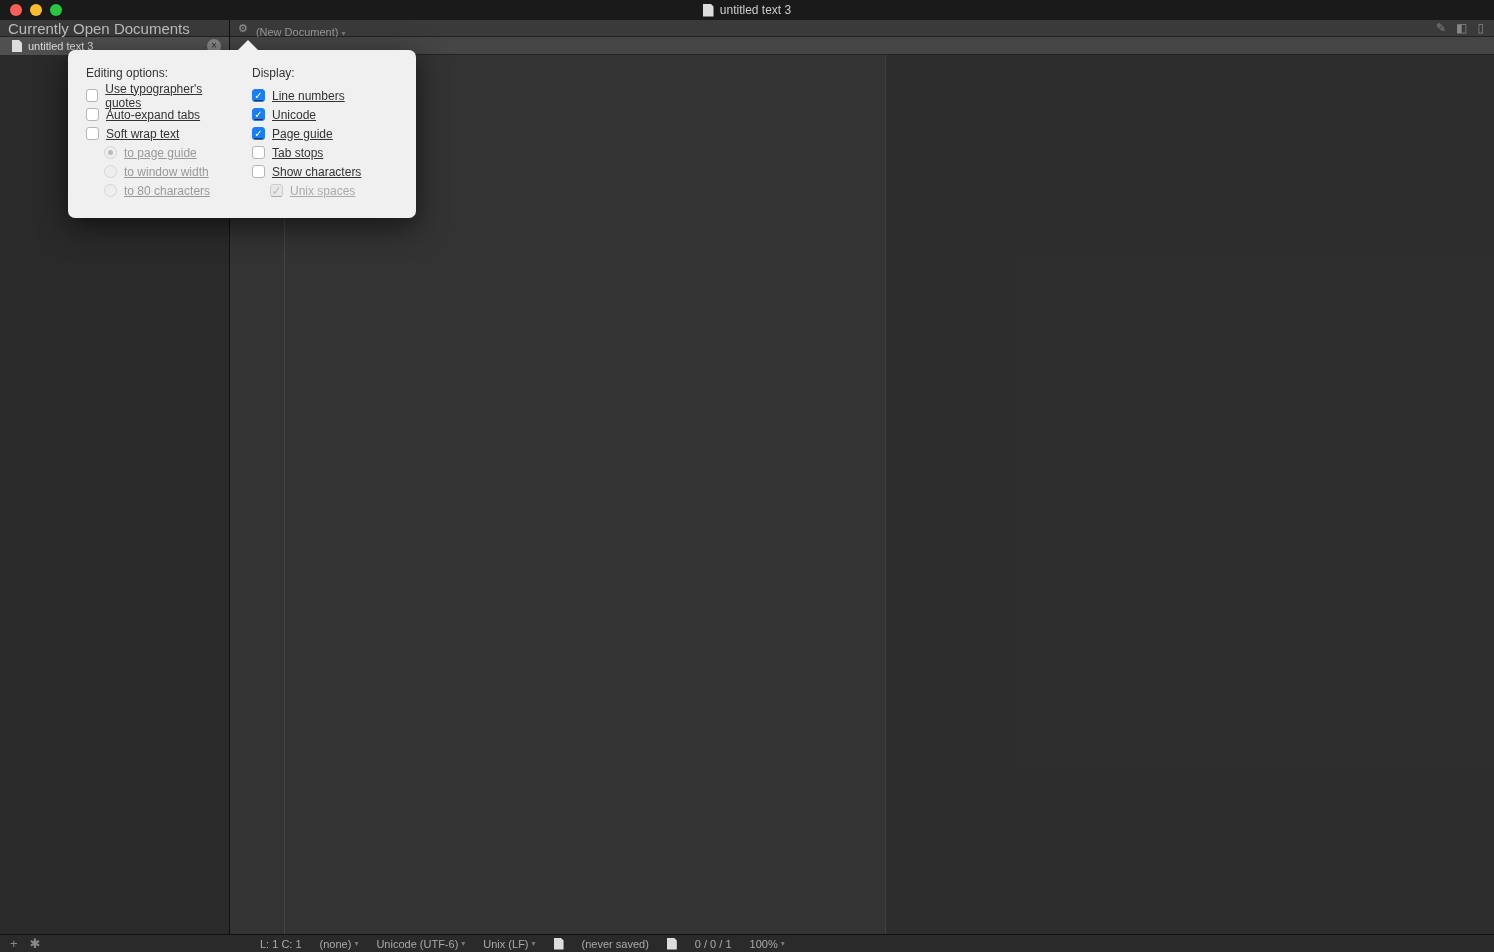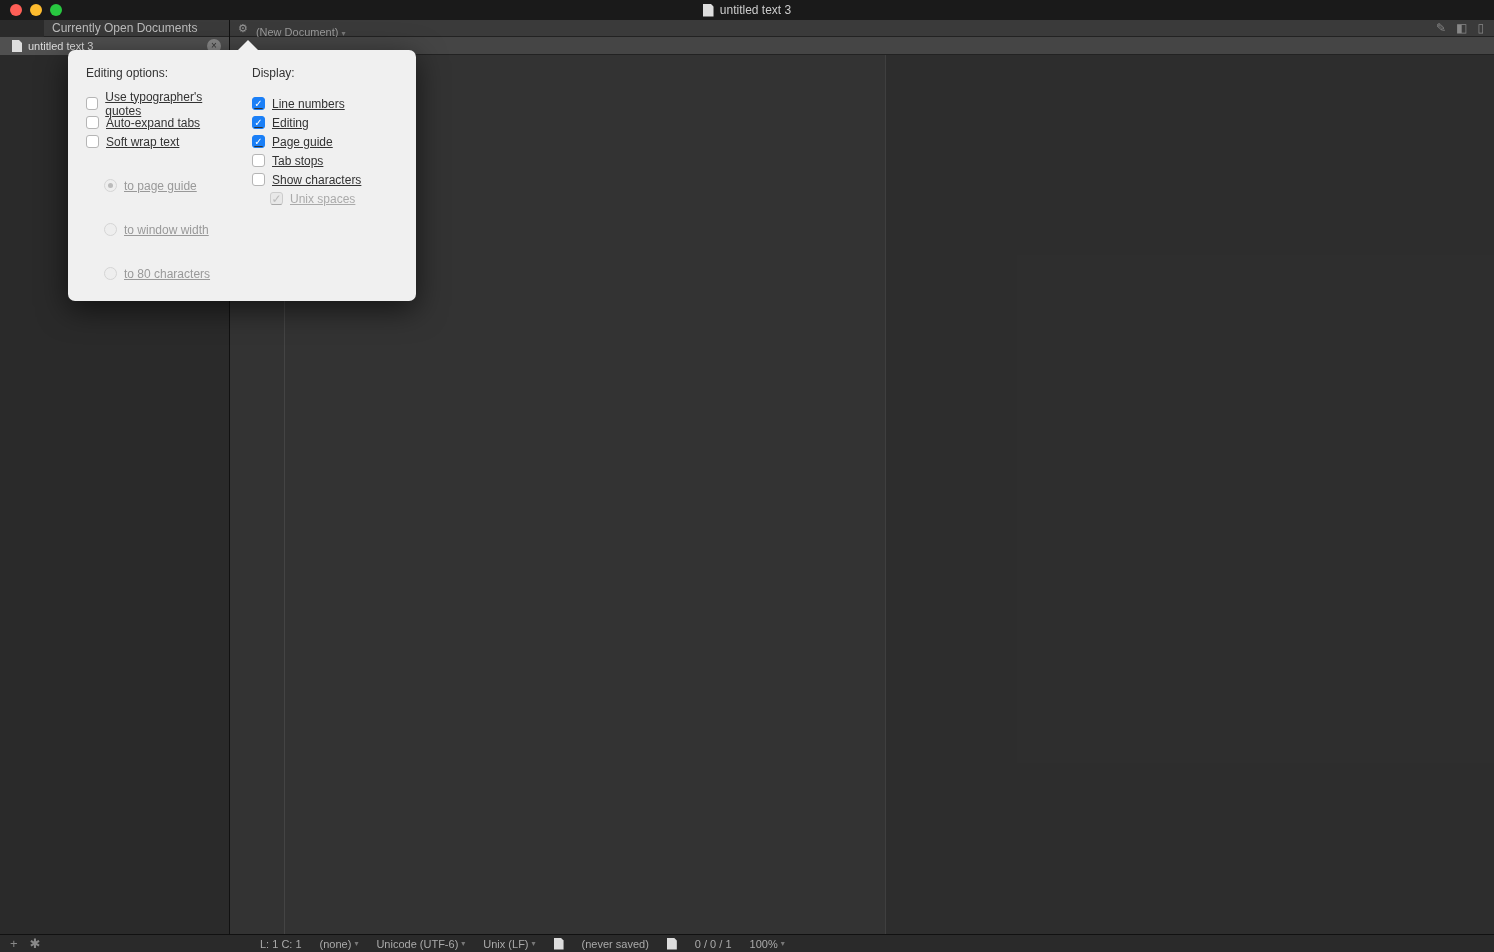--- a/index.html
+++ b/index.html
@@ -9,21 +9,21 @@
   .traffic-lights { display:flex; gap:8px; padding-left:10px; }
   .tl { width:12px; height:12px; border-radius:50%; }
   .tl.red{background:#ff5f57;} .tl.yellow{background:#febc2e;} .tl.green{background:#28c840;}
   .title-center { position:absolute; left:50%; transform:translateX(-50%); display:flex; align-items:center; gap:6px; color:#ccc; font-size:12px;}
   .doc-icon { width:11px; height:13px; background:#ddd; clip-path: polygon(0 0, 70% 0, 100% 25%, 100% 100%, 0 100%); }
   .doc-icon.small { width:10px; height:12px; }
 
   .main { display:flex; height:calc(100% - 20px - 18px); }
   
   .sidebar { width:230px; background:#2a2a2a; border-right:1px solid #111; display:flex; flex-direction:column; }
-  .sidebar-header { height:17px; background:#3a3a3a; color:#bbb; font-size:12px; display:flex; align-items:center; padding-left:8px; border-bottom:1px solid #222;margin-left:44px;}
+  .sidebar-header { height:17px; background:#3a3a3a; color:#bbb; font-size:15px; display:flex; align-items:center; padding-left:8px; border-bottom:1px solid #222;}
   .sidebar-item { height:18px; background:#505050; display:flex; align-items:center; padding-left:12px; gap:6px; color:#ddd; font-size:11px; position:relative;}
   .close-x { position:absolute; right:8px; width:14px; height:14px; background:#888; border-radius:50%; display:flex; align-items:center; justify-content:center; color:#333; font-size:10px; line-height:1;}
   .sidebar-empty{ flex:1; background:#2a2a2a;}
   
   .editor { flex:1; display:flex; flex-direction:column; background:#2e2e2e; }
   .editor-toolbar { height:17px; background:#3a3a3a; display:flex; align-items:center; padding-left:8px; gap:8px; border-bottom:1px solid #222;}
   .gear { color:#999; font-size:11px;}
   .doc-type { color:#999; font-size:11px;margin-top:8px;}
   .toolbar-right { margin-left:auto; display:flex; gap:10px; padding-right:10px; color:#888; font-size:12px;}
   .editor-navbar { height:18px; background:#454545; border-bottom:1px solid #222;}
@@ -40,23 +40,23 @@
   .sb-left span{ color:#888; font-size:13px;}
   .sb-main { flex:1; display:flex; align-items:center; gap:18px; padding-left:30px;}
   .sb-item { display:flex; align-items:center; gap:3px;text-align:right;}
   .dd { font-size:8px; color:#777;}
   
   
   .popover { position:absolute; left:68px; top:50px; width:348px; background:#f0f0f0; border-radius:7px; box-shadow:0 8px 30px rgba(0,0,0,0.6); padding:16px 18px 18px 18px; color:#222;}
   .popover::before { content:""; position:absolute; top:-10px; left:170px; border:10px solid transparent; border-bottom-color:#f0f0f0; border-top:none;}
   .pop-cols { display:flex; gap:20px;}
   .pop-col { flex:1; }
-  .pop-h { font-size:12px; color:#333; margin-bottom:14px;}
+  .pop-h { font-size:12px; color:#333; margin-bottom:6px;}
   .chk-row { display:flex; align-items:center; gap:7px; font-size:12px; color:#333; height:19px;text-decoration:underline;}
-  .chk-row.sub { padding-left:18px; color:#999;margin-top:25px;}
+  .chk-row.sub { padding-left:18px; color:#999;}
   .chk-row.sub2 { padding-left:18px; color:#aaa;}
   .chk { width:13px; height:13px; border:1px solid #b5b5b5; border-radius:3px; background:#fff; display:flex; align-items:center; justify-content:center;}
   .chk.checked { background:#1a7ff7; border-color:#1a7ff7; color:#fff; font-size:10px;}
   .chk.disabled { background:#e8e8e8; border-color:#ccc; color:#bbb;}
   .radio { width:13px; height:13px; border:1px solid #c0c0c0; border-radius:50%; background:#fff; display:flex; align-items:center; justify-content:center;}
   .radio.sel::after{ content:""; width:5px; height:5px; border-radius:50%; background:#bbb;}
   .radio.disabled { background:#eee; border-color:#d5d5d5;}
 </style>
 </head>
 <body>
@@ -182,21 +182,21 @@
       </div>
     </div>
     <div class="pop-col">
       <div class="pop-h">Display:</div>
       <div class="chk-row">
         <div class="chk checked">✓</div>
         <span>Line numbers</span>
       </div>
       <div class="chk-row">
         <div class="chk checked">✓</div>
-        <span>Editing</span>
+        <span>Unicode</span>
       </div>
       <div class="chk-row">
         <div class="chk checked">✓</div>
         <span>Page guide</span>
       </div>
       <div class="chk-row">
         <div class="chk"></div>
         <span>Tab stops</span>
       </div>
       <div class="chk-row">

